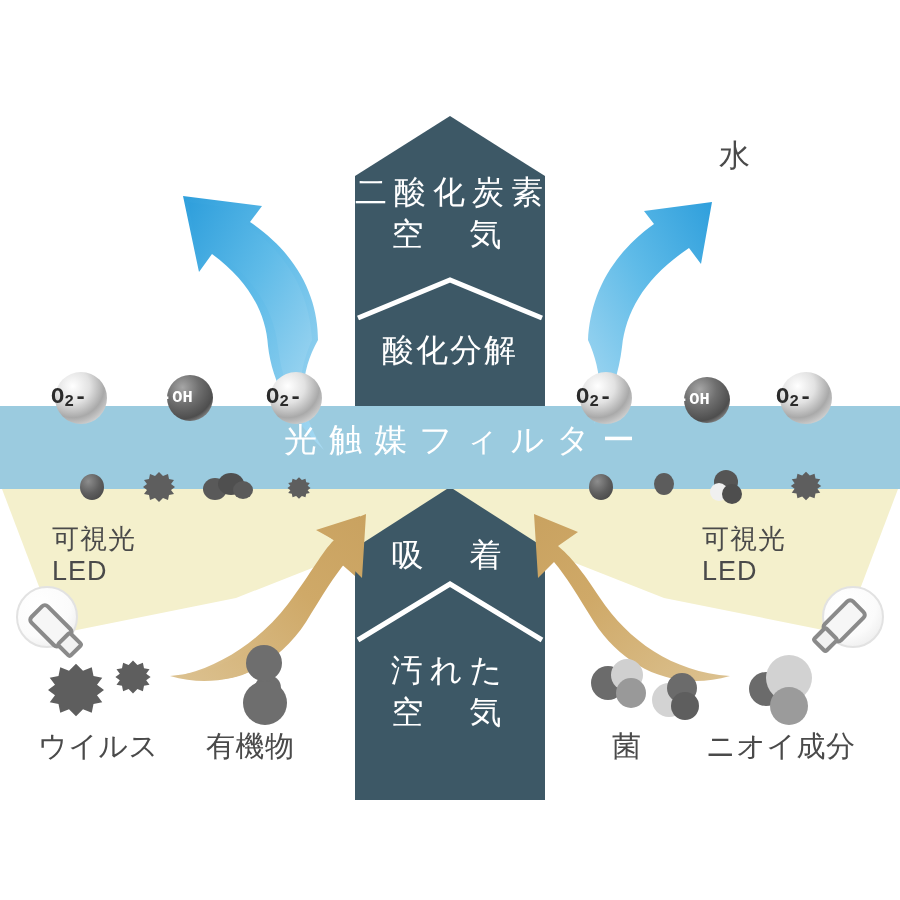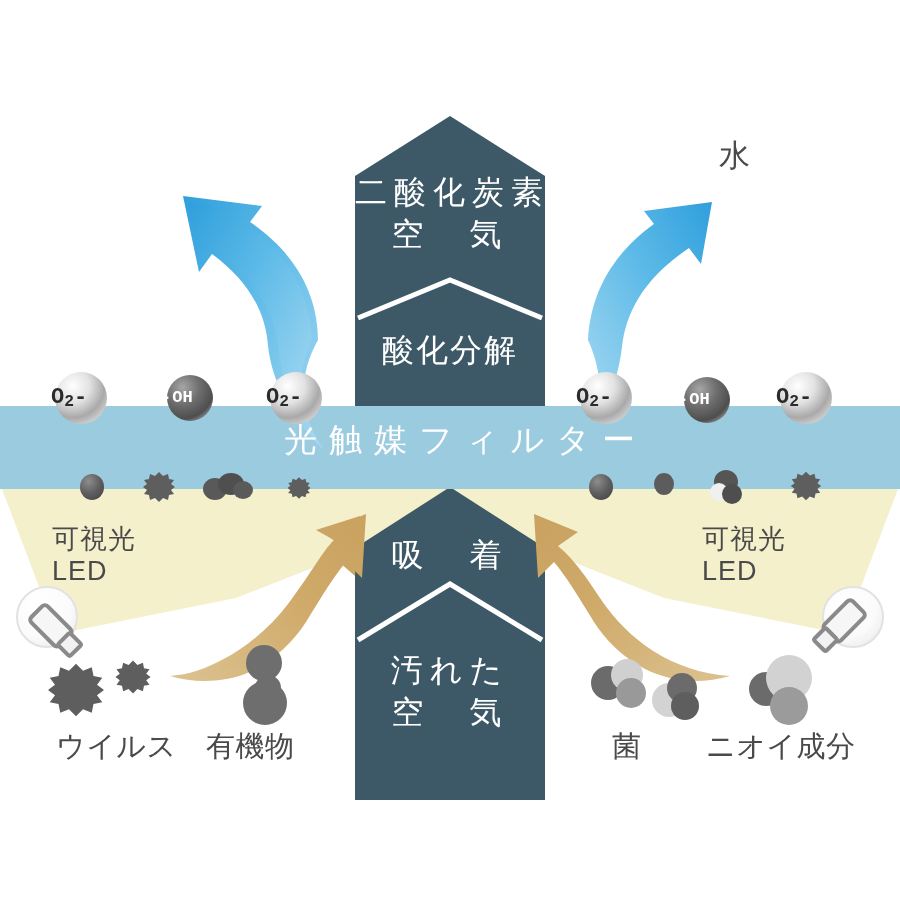--- a/index.html
+++ b/index.html
@@ -293,21 +293,21 @@
 
   <div class="arrow-text" style="left:355px; top:650px; width:190px;">汚れた
 空　気</div>
 
   <div class="lbl lbl-led" style="left:52px; top:524px; width:146px;">可視光
 LED</div>
 
   <div class="lbl lbl-led" style="left:702px; top:524px; width:146px;">可視光
 LED</div>
 
-  <div class="lbl lbl-bottom" style="left:56px; top:730px;">ウイルス</div>
+  <div class="lbl lbl-bottom" style="left:38px; top:730px;">ウイルス</div>
 
   <div class="lbl lbl-bottom" style="left:206px; top:730px;">有機物</div>
 
   <div class="lbl lbl-bottom" style="left:612px; top:730px;">菌</div>
 
   <div class="lbl lbl-bottom" style="left:706px; top:730px;">ニオイ成分</div>
 
   <div class="mol-label" style="left:51px;  top:385px; width:60px; font-size:22px; color:#2b2b2b;"><span>O<sub>2</sub>-</span></div>
 
   <div class="mol-label" style="left:162px; top:388px; width:56px; font-size:17px; color:#ffffff;"><span>·OH</span></div>

